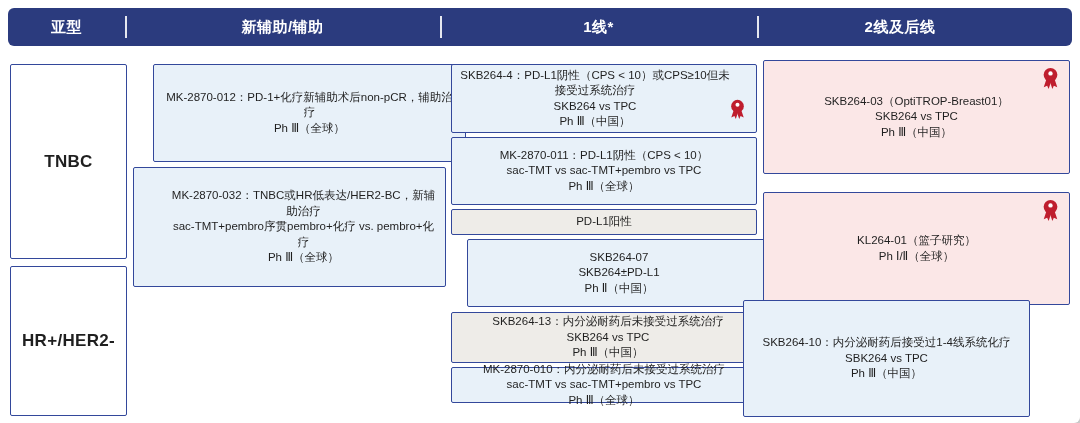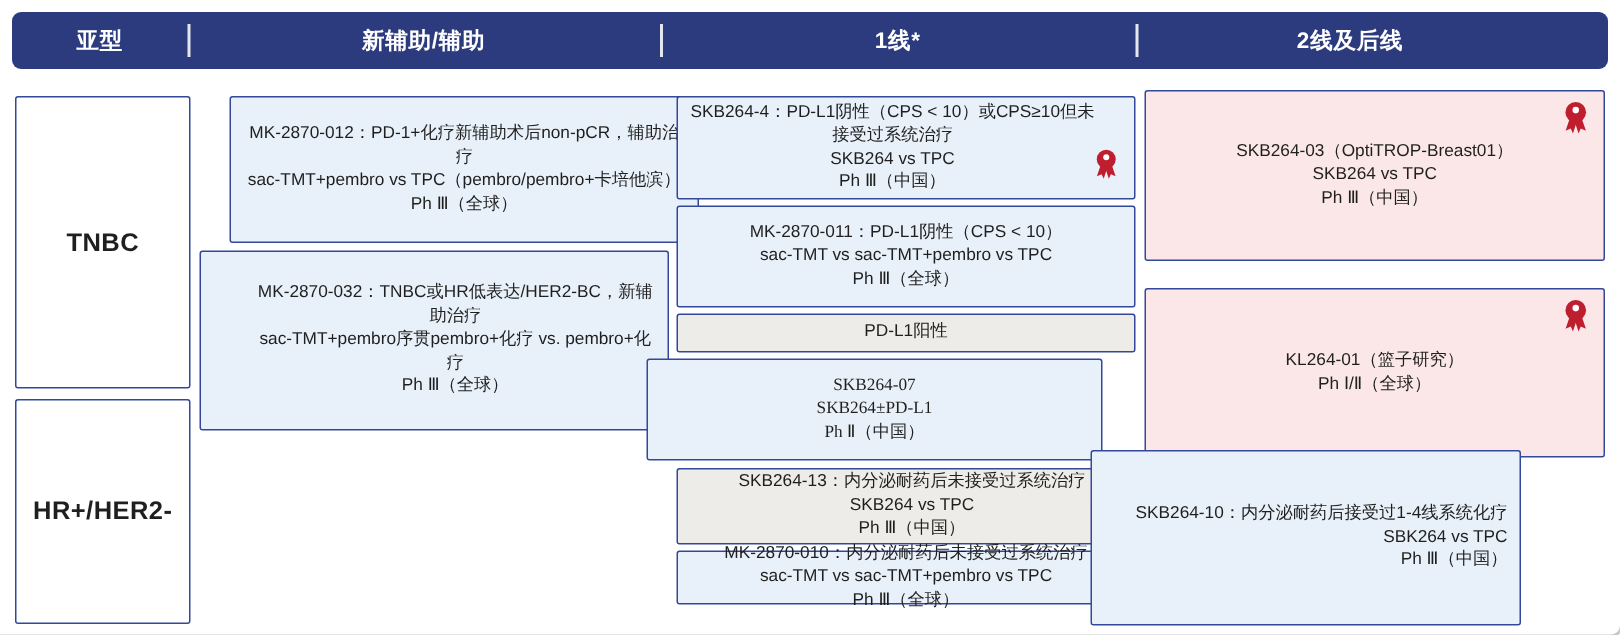--- a/index.html
+++ b/index.html
@@ -49,21 +49,20 @@
 
   <div class="cell white rowlabel" style="left:10px;top:64px;width:117px;height:195px;">
     <div>TNBC</div>
   </div>
   <div class="cell white rowlabel" style="left:10px;top:266px;width:117px;height:150px;">
     <div>HR+/HER2-</div>
   </div>
 
   <div class="cell blue" style="left:133px;top:64px;width:313px;height:98px;margin-left:20px;">
     <div class="line"><span>MK-2870-012：PD-1+化疗新辅助术后</span><b>non-pCR</b><span>，</span><b>辅助</b><span>治疗</span></div>
-    <div class="line"><span>sac-TMT+pembro vs TPC（pembro/pembro+卡培他滨）</span></div>
     <div class="line"><span>Ph Ⅲ（全球）</span></div>
   </div>
   <div class="cell blue" style="left:133px;top:167px;width:313px;height:120px;padding-left:36px;">
     <div class="line"><span>MK-2870-032：</span><b>TNBC</b><span>或</span><b>HR低表达</b><span>/HER2-BC，</span><b>新辅助</b><span>治疗</span></div>
     <div class="line"><span>sac-TMT+pembro序贯pembro+化疗 vs. pembro+化疗</span></div>
     <div class="line"><span>Ph Ⅲ（全球）</span></div>
   </div>
 
   <div class="cell blue" style="left:451px;top:64px;width:306px;height:69px;padding-right:26px;">
     <div class="line"><span>SKB264-4：</span><b>PD-L1阴性</b><span>（CPS &lt; 10）或CPS≥10但</span><b>未接受过系统治疗</b></div>
@@ -79,21 +78,21 @@
     </span>
   </div>
   <div class="cell blue" style="left:451px;top:137px;width:306px;height:68px;">
     <div class="line"><span>MK-2870-011：</span><b>PD-L1阴性</b><span>（CPS &lt; 10）</span></div>
     <div class="line"><span>sac-TMT vs sac-TMT+pembro vs TPC</span></div>
     <div class="line"><span>Ph Ⅲ（全球）</span></div>
   </div>
   <div class="cell gray" style="left:451px;top:209px;width:306px;height:26px;">
     <div class="line"><span>PD-L1阳性</span></div>
   </div>
-  <div class="cell blue" style="left:431px;top:239px;width:304px;height:68px;font-family:Liberation Serif, serif;">
+  <div class="cell blue" style="left:467px;top:239px;width:304px;height:68px;">
     <div class="line"><span>SKB264-07</span></div>
     <div class="line"><span>SKB264±PD-L1</span></div>
     <div class="line"><span>Ph Ⅱ（中国）</span></div>
   </div>
   <div class="cell gray" style="left:451px;top:312px;width:314px;height:51px;">
     <div class="line"><span>SKB264-13：内分泌耐药后</span><b>未接受过系统治疗</b></div>
     <div class="line"><span>SKB264 vs TPC</span></div>
     <div class="line"><span>Ph Ⅲ（中国）</span></div>
   </div>
   <div class="cell blue" style="left:451px;top:367px;width:306px;height:36px;">
@@ -120,19 +119,19 @@
     <div class="line"><span>Ph Ⅰ/Ⅱ（全球）</span></div>
     <span class="medal top-right">
       <svg viewBox="0 0 24 24" width="25" height="25" fill="currentColor">
         <path d="M8.2 12.3 L5.5 20.3 L8.8 18.9 L10.2 22 L12.8 14.3 Z"></path>
         <path d="M15.8 12.3 L18.5 20.3 L15.2 18.9 L13.8 22 L11.2 14.3 Z"></path>
         <circle cx="12" cy="8.5" r="6.6"></circle>
         <circle cx="12" cy="7.1" r="2.1" fill="#fff"></circle>
       </svg>
     </span>
   </div>
-  <div class="cell blue" style="left:727px;top:300px;width:287px;height:117px;align-items:flex-end;">
+  <div class="cell blue" style="left:743px;top:300px;width:287px;height:117px;">
     <div class="line"><span>SKB264-10：内分泌耐药后接受过</span><b>1-4线系统化疗</b></div>
     <div class="line"><span>SBK264 vs TPC</span></div>
     <div class="line"><span>Ph Ⅲ（中国）</span></div>
   </div>
 
 </div>
 
 </body></html>

